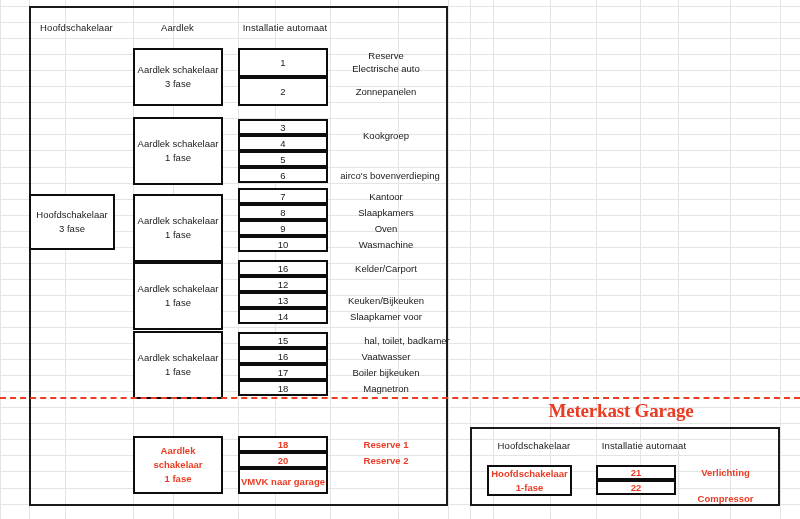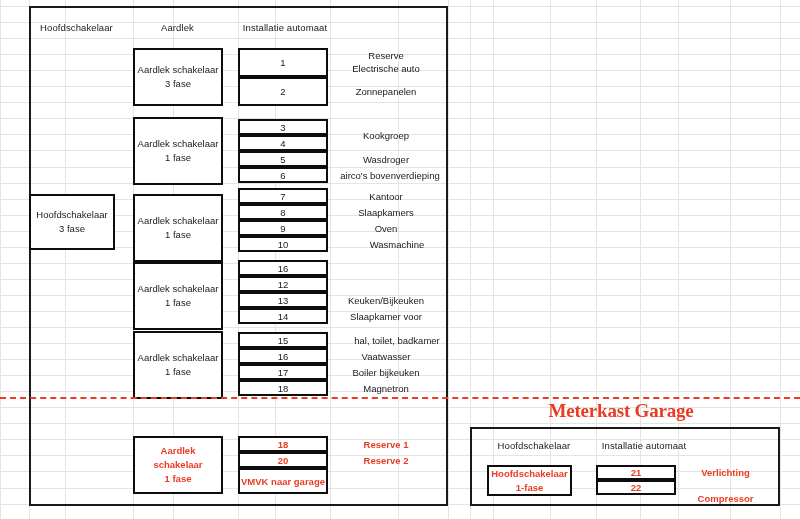--- a/index.html
+++ b/index.html
@@ -186,62 +186,62 @@
     <span class="l2">Aardlek schakelaar</span>
     <span class="l2">1 fase</span>
   </div>
 
   <div class="num" style="left:238px;top:119px;width:90px;height:16px;">3</div>
   <div class="num" style="left:238px;top:135px;width:90px;height:16px;">4</div>
   <div class="num" style="left:238px;top:151px;width:90px;height:16px;">5</div>
   <div class="num" style="left:238px;top:167px;width:90px;height:16px;">6</div>
 
   <div class="lbl" style="left:330px;top:119px;width:112px;height:32px;">Kookgroep</div>
-  <div class="lbl" style="left:330px;top:151px;width:112px;height:16px;">Wasdroger</div>
   <div class="lbl" style="left:330px;top:167px;width:120px;height:16px;">airco's bovenverdieping</div>
 
   <div class="box" style="left:133px;top:194px;width:90px;height:68px;">
     <span class="l2">Aardlek schakelaar</span>
     <span class="l2">1 fase</span>
   </div>
 
   <div class="num" style="left:238px;top:188px;width:90px;height:16px;">7</div>
   <div class="num" style="left:238px;top:204px;width:90px;height:16px;">8</div>
   <div class="num" style="left:238px;top:220px;width:90px;height:16px;">9</div>
   <div class="num" style="left:238px;top:236px;width:90px;height:16px;">10</div>
 
   <div class="lbl" style="left:330px;top:188px;width:112px;height:16px;">Kantoor</div>
   <div class="lbl" style="left:330px;top:204px;width:112px;height:16px;">Slaapkamers</div>
   <div class="lbl" style="left:330px;top:220px;width:112px;height:16px;">Oven</div>
-  <div class="lbl" style="left:330px;top:236px;width:112px;height:16px;margin-left:11px;">Wasmachine</div>
+  <div class="lbl" style="left:330px;top:236px;width:112px;height:16px;">Wasmachine</div>
 
   <div class="box" style="left:133px;top:262px;width:90px;height:68px;">
     <span class="l2">Aardlek schakelaar</span>
     <span class="l2">1 fase</span>
   </div>
 
   <div class="num" style="left:238px;top:260px;width:90px;height:16px;">16</div>
   <div class="num" style="left:238px;top:276px;width:90px;height:16px;">12</div>
   <div class="num" style="left:238px;top:292px;width:90px;height:16px;">13</div>
   <div class="num" style="left:238px;top:308px;width:90px;height:16px;">14</div>
 
+  <div class="lbl" style="left:330px;top:260px;width:112px;height:16px;">Kelder/Carport</div>
   <div class="lbl" style="left:330px;top:308px;width:112px;height:16px;">Slaapkamer voor</div>
   <div class="lbl" style="left:330px;top:292px;width:112px;height:16px;">Keuken/Bijkeuken</div>
 
   <div class="box" style="left:133px;top:331px;width:90px;height:68px;">
     <span class="l2">Aardlek schakelaar</span>
     <span class="l2">1 fase</span>
   </div>
 
   <div class="num" style="left:238px;top:332px;width:90px;height:16px;">15</div>
   <div class="num" style="left:238px;top:348px;width:90px;height:16px;">16</div>
   <div class="num" style="left:238px;top:364px;width:90px;height:16px;">17</div>
   <div class="num" style="left:238px;top:380px;width:90px;height:16px;">18</div>
 
-  <div class="lbl" style="left:330px;top:332px;width:120px;height:16px;padding-left:14px;">hal, toilet, badkamer</div>
+  <div class="lbl" style="left:340px;top:332px;width:120px;height:16px;padding-left:14px;">hal, toilet, badkamer</div>
   <div class="lbl" style="left:330px;top:348px;width:112px;height:16px;">Vaatwasser</div>
   <div class="lbl" style="left:330px;top:364px;width:112px;height:16px;">Boiler bijkeuken</div>
   <div class="lbl" style="left:330px;top:380px;width:112px;height:16px;">Magnetron</div>
 
   <div class="divider" style="top:397px;"></div>
 
   <div class="box red" style="left:133px;top:436px;width:90px;height:58px;">
     <span class="l2">Aardlek schakelaar</span>
     <span class="l2">1 fase</span>
   </div>

